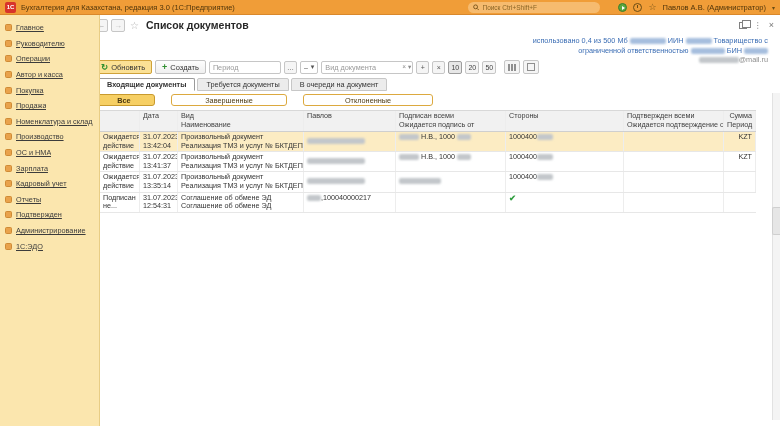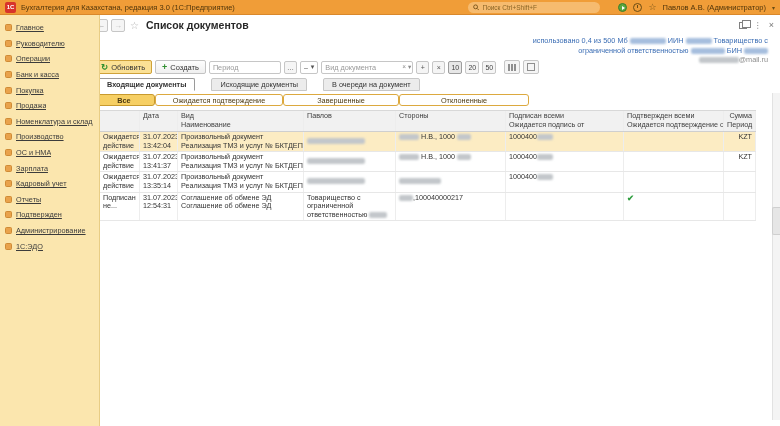--- a/index.html
+++ b/index.html
@@ -79,27 +79,27 @@
   .pg{height:13px;min-width:14px;border:1px solid #c6c6c6;border-radius:2px;background:#f5f5f5;
     font-size:7px;color:#444;display:flex;align-items:center;justify-content:center;cursor:pointer}
   .pg.on{background:#e7e7e7;border-color:#9d9d9d}
   .icobtn{width:16px;height:14px;border:1px solid #c6c6c6;border-radius:2px;background:#f5f5f5;
     display:flex;align-items:center;justify-content:center;cursor:pointer}
   .colsglyph{display:flex;gap:1px}
   .colsglyph i{display:block;width:2px;height:7px;background:#8f8f8f}
   .expglyph{width:8px;height:8px;border:1px solid #8f8f8f}
 
   
-  .tabs{display:flex;gap:16px;padding:0 10px;margin-top:3px;align-items:flex-start}
+  .tabs{display:flex;gap:2px;padding:0 10px;margin-top:3px;align-items:flex-start}
   .tab{height:13px;padding:0 8px;display:flex;align-items:center;font-size:7.3px;color:#333;
     background:#ececec;border:1px solid #c7c7c7;border-radius:2px 2px 0 0;cursor:pointer;white-space:nowrap}
   .tab.on{background:#fff;border-color:#9a9a9a;border-bottom-color:#fff;font-weight:bold}
 
   
-  .chips{display:flex;gap:0;padding:2px 5px 0 5px;margin-top:1px}
+  .chips{display:flex;gap:16px;padding:2px 5px 0 5px;margin-top:1px}
   .chip{height:12px;padding:0 10px;display:flex;align-items:center;justify-content:center;font-size:7.3px;
     color:#4c3a12;background:#fff;border:1px solid #dca93f;border-radius:3px;cursor:pointer;white-space:nowrap}
   .chip.on{background:#f6cf64;border-color:#c89a2e;font-weight:bold}
 
   
   .table{margin-top:4px;border-top:1px solid #d8d8d8;margin-right:24px}
   .trow{display:grid;grid-template-columns:12px 40px 38px 126px 92px 110px 118px 100px 1fr;
     border-bottom:1px solid #e7e7e7;min-height:19px}
   .trow.head{background:#f1f1f1;border-bottom:1px solid #cfcfcf;min-height:21px}
   .c{padding:1px 3px;border-right:1px solid #ededed;font-size:7.2px;line-height:8.6px;color:#333;
@@ -153,21 +153,21 @@
       <div class="sitem">
           <span class="sicon"></span>
           <span class="slbl">Руководителю</span>
         </div>
       <div class="sitem">
           <span class="sicon"></span>
           <span class="slbl">Операции</span>
         </div>
       <div class="sitem">
           <span class="sicon"></span>
-          <span class="slbl">Банк и касса</span>
+          <span class="slbl">Автор и касса</span>
         </div>
       <div class="sitem">
           <span class="sicon"></span>
           <span class="slbl">Покупка</span>
         </div>
       <div class="sitem">
           <span class="sicon"></span>
           <span class="slbl">Продажа</span>
         </div>
       <div class="sitem">
@@ -276,46 +276,45 @@
             <i></i>
           </span>
       </div>
       <div class="icobtn">
         <span class="expglyph"></span>
       </div>
     </div>
 
     <div class="tabs">
       <div class="tab on">Входящие документы</div>
-      <div class="tab">Исходящие документы</div>
+      <div class="tab">Требуется документы</div>
       <div class="tab">В очереди на документ</div>
     </div>
 
     <div class="chips">
       <div class="chip on" style="min-width:62px">Все</div>
-      <div class="chip" style="min-width:128px">Ожидается подтверждение</div>
       <div class="chip" style="min-width:116px">Завершенные</div>
       <div class="chip" style="min-width:130px">Отклоненные</div>
     </div>
 
     <div class="table">
       <div class="trow head">
         <div class="c"></div>
         <div class="c"></div>
         <div class="c">Дата</div>
         <div class="c">
           <div>Вид</div>
           <div class="l2">Наименование</div>
         </div>
         <div class="c">Павлов</div>
-        <div class="c">Стороны</div>
         <div class="c">
           <div>Подписан всеми</div>
           <div class="l2">Ожидается подпись от</div>
         </div>
+        <div class="c">Стороны</div>
         <div class="c">
           <div>Подтвержден всеми</div>
           <div class="l2">Ожидается подтверждение от</div>
         </div>
         <div class="c sumcell">
           <div>Сумма</div>
           <div class="l2">Период</div>
         </div>
       </div>
 
@@ -399,24 +398,20 @@
             <span class="statustxt">Подписан не...</span>
           </div>
         <div class="c">
           <div>31.07.2023</div>
             <div>12:54:31</div>
         </div>
         <div class="c">
           <div class="kindline">Соглашение об обмене ЭД</div>
           <div class="nameline">Соглашение об обмене ЭД</div>
         </div>
-        <div class="c wrap">
-          <div>Товарищество с ограниченной</div>
-          <div><span>ответственностью</span> <span class="redact gray" style="width:18px"></span></div>
-        </div>
         <div class="c">
           <span class="redact gray" style="width:14px"></span><span>,100040000217</span>
         </div>
         <div class="c"></div>
         <div class="c"><span class="checkmark">✔</span></div>
         <div class="c sumcell"></div>
       </div>
     </div>
 
     <div class="rstrip"></div>

